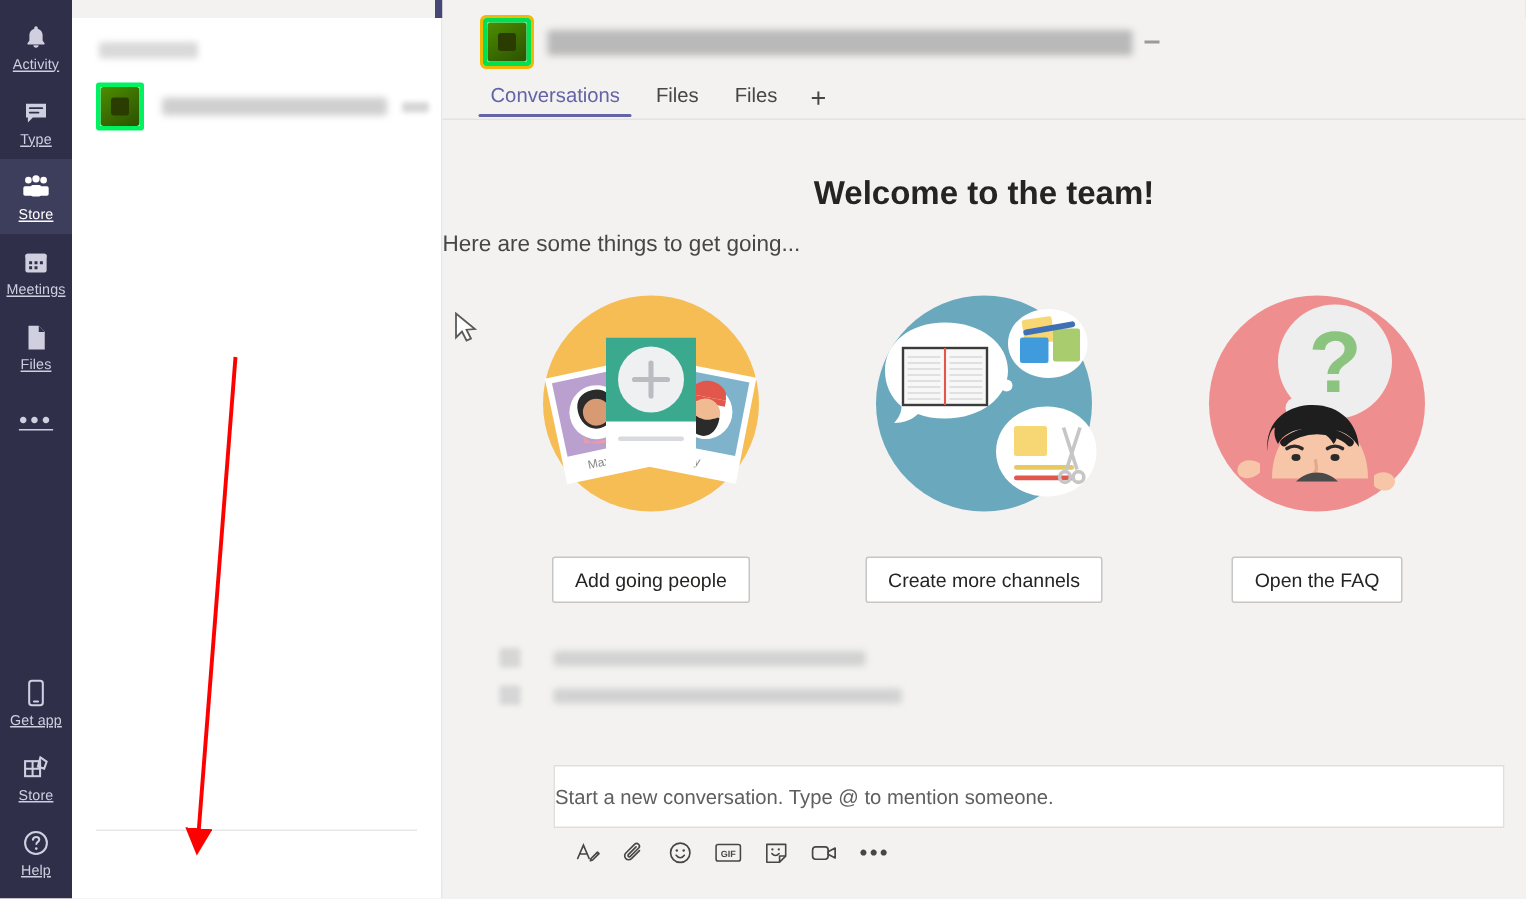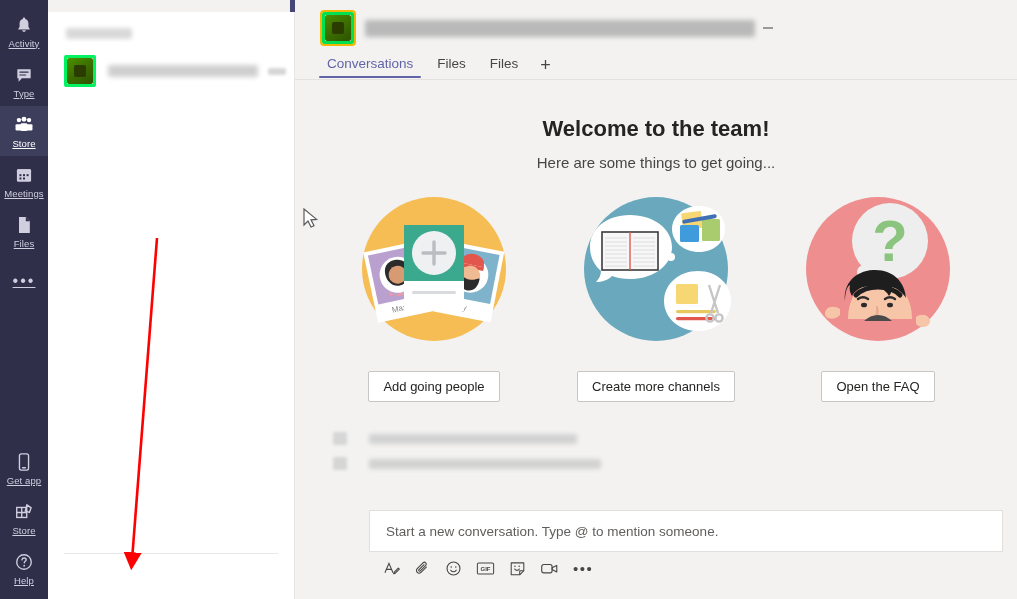--- a/index.html
+++ b/index.html
@@ -167,21 +167,21 @@
   
   .welcome-body {
     position: absolute; left: 0; top: 80px; width: 722px; height: 430px;
     overflow: hidden;
   }
   .welcome-title {
     text-align: center; margin-top: 36px;
     font-size: 22px; font-weight: bold; color: #252423;
   }
   .welcome-sub {
-    text-align: center; margin-top: 12px;
+    margin-top: 12px;
     font-size: 15px; color: #484644;
   }
   .cards {
     display: flex; justify-content: center; gap: 62px;
     margin-top: 18px;
   }
   .card { width: 160px; display: flex; flex-direction: column; align-items: center; }
   .card-art { width: 160px; height: 160px; position: relative; }
   .card-btn {
     margin-top: 22px;
@@ -197,21 +197,21 @@
 
   
   .compose-wrap {
     position: absolute; left: 74px; bottom: 10px; width: 634px;
   }
   .compose-box {
     background: #ffffff; border: 1px solid #e1dfdd;
     height: 42px; display: flex; align-items: center;
   }
   .compose-placeholder {
-    margin-left: 16px; font-size: 13.5px; color: #605e5c;
+    font-size: 13.5px; color: #605e5c;
   }
   .compose-icons {
     display: flex; align-items: center; gap: 14px;
     padding: 8px 0 0 14px; color: #484644;
   }
   .compose-icons .ci { cursor: pointer; display: flex; align-items:center; }
   .ci-dots { font-size: 15px; letter-spacing: 1.5px; line-height: 1; }
 
   
   .arrow-svg { position: absolute; left: 0; top: 0; pointer-events: none; }

